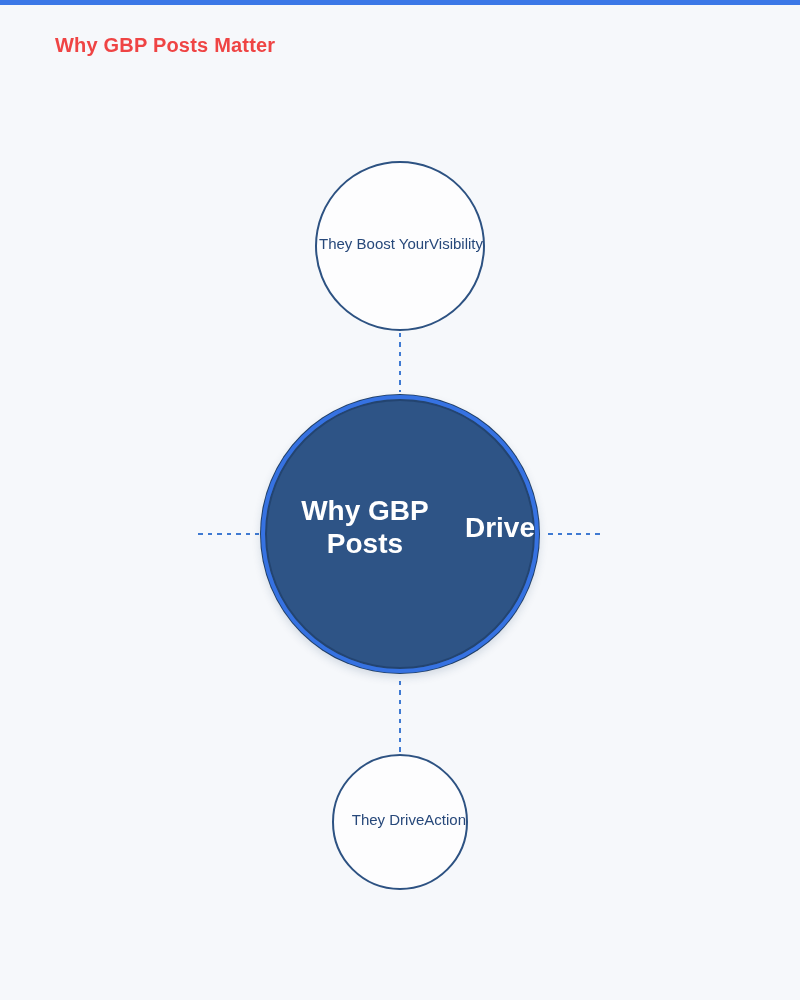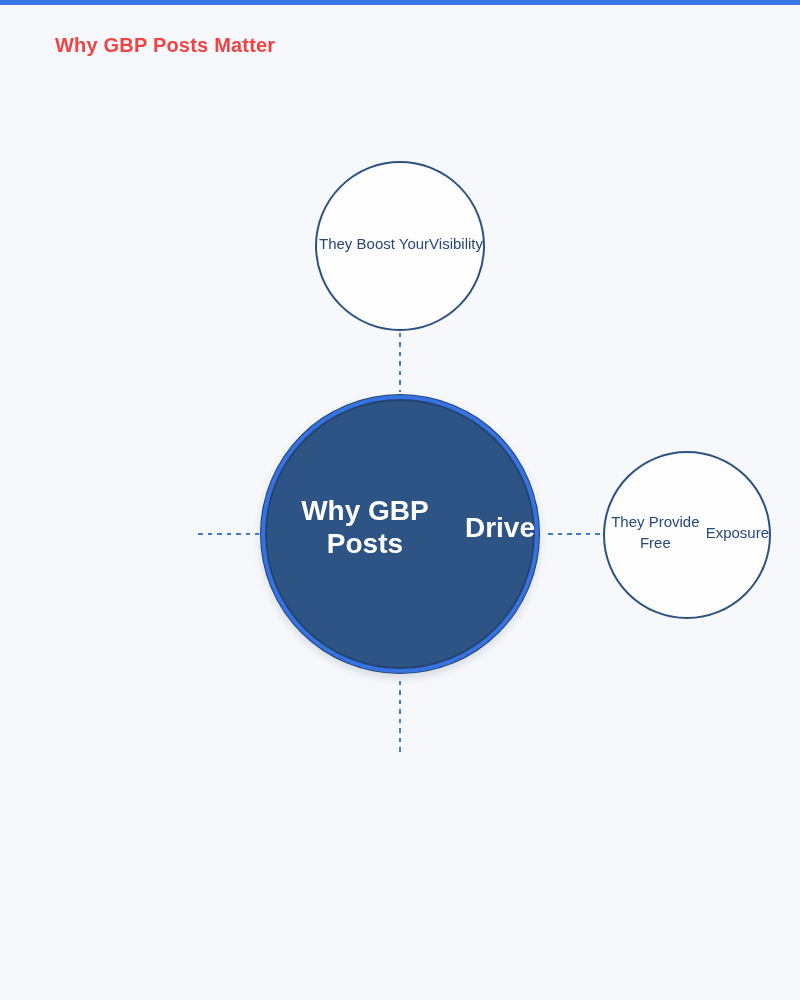--- a/index.html
+++ b/index.html
@@ -92,19 +92,19 @@
     <span class="line">Why GBP Posts</span>
     <span class="line">Drive</span>
   </div>
 
   <div class="circle sat-node node-top">
     <span class="line">They Boost Your</span>
     <span class="line">Visibility</span>
   </div>
 
 
-  <div class="circle sat-node node-right">
-    <span class="line">They Provide Free</span>
-    <span class="line">Exposure</span>
+
+  <div class="circle sat-node node-bottom">
+    <span class="line">They Drive</span>
+    <span class="line">Action</span>
   </div>
-
 
 </div>
 
 </body></html>

